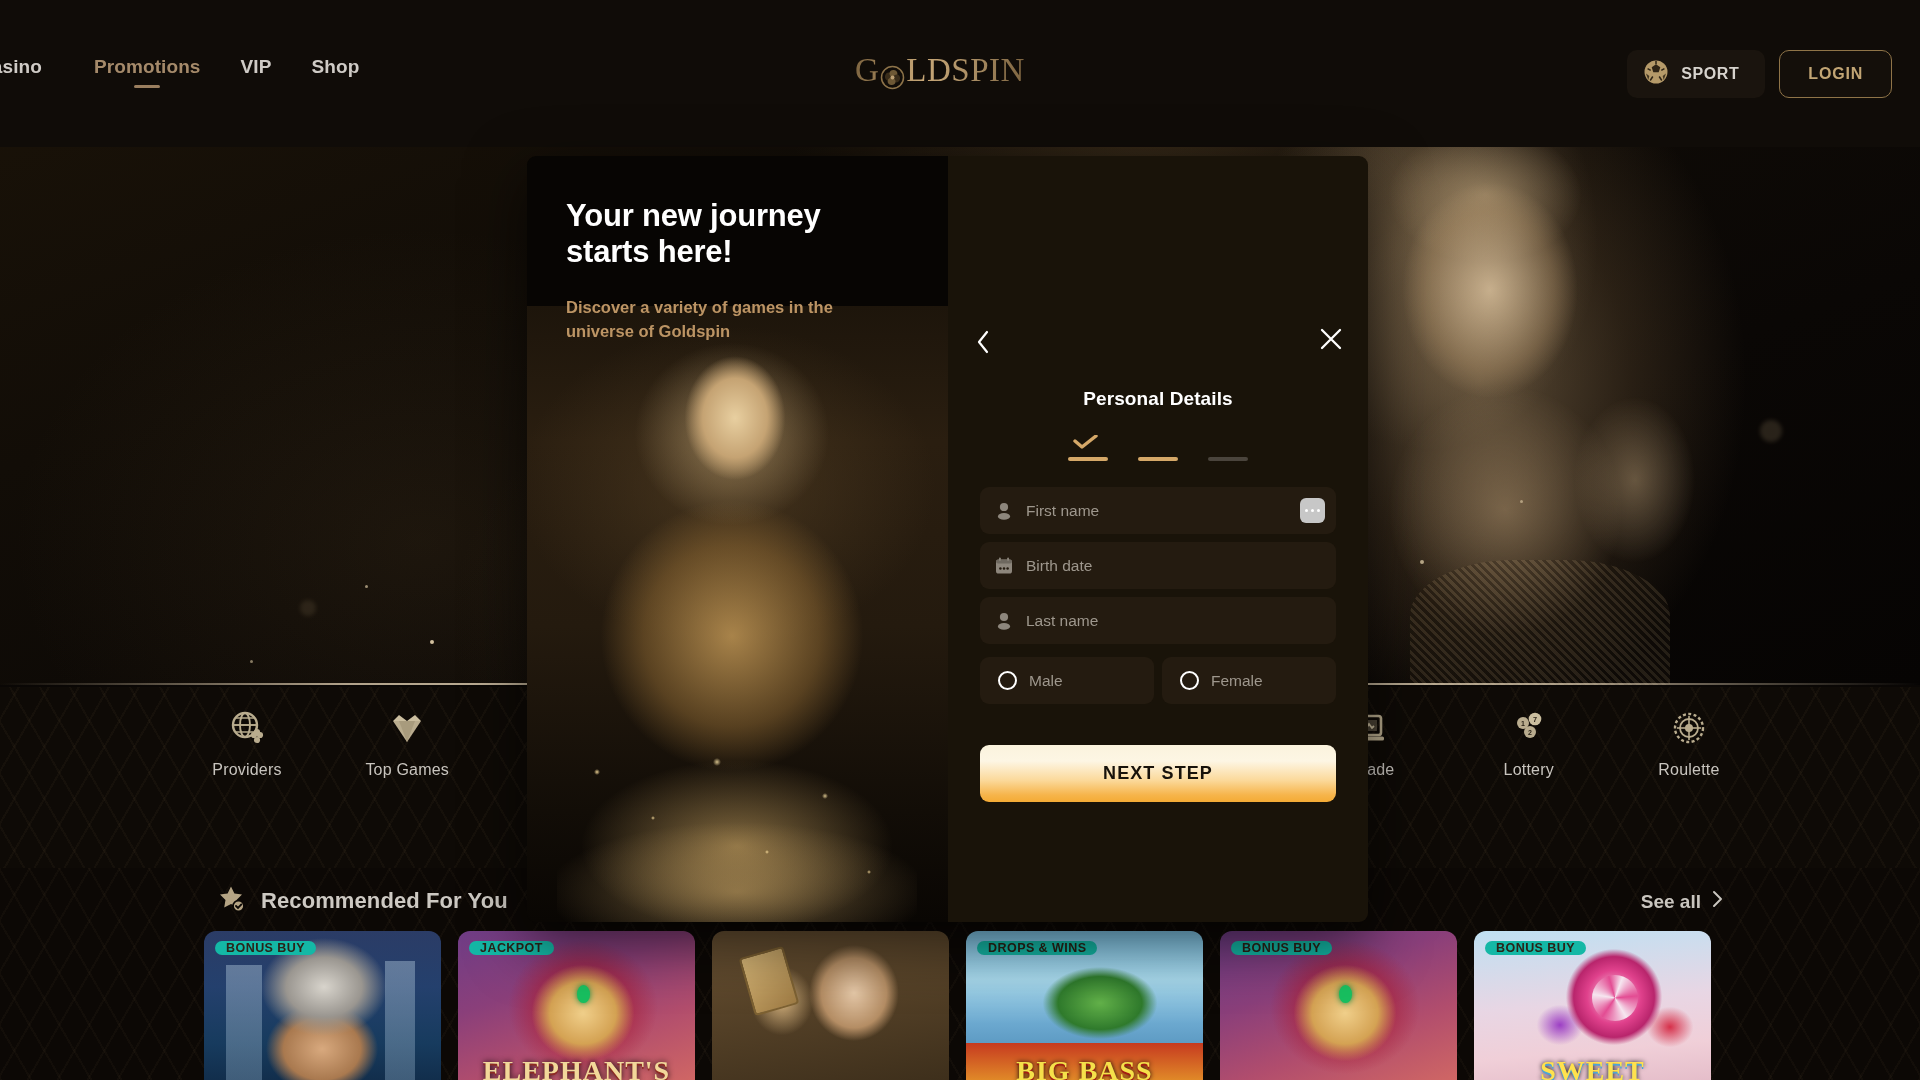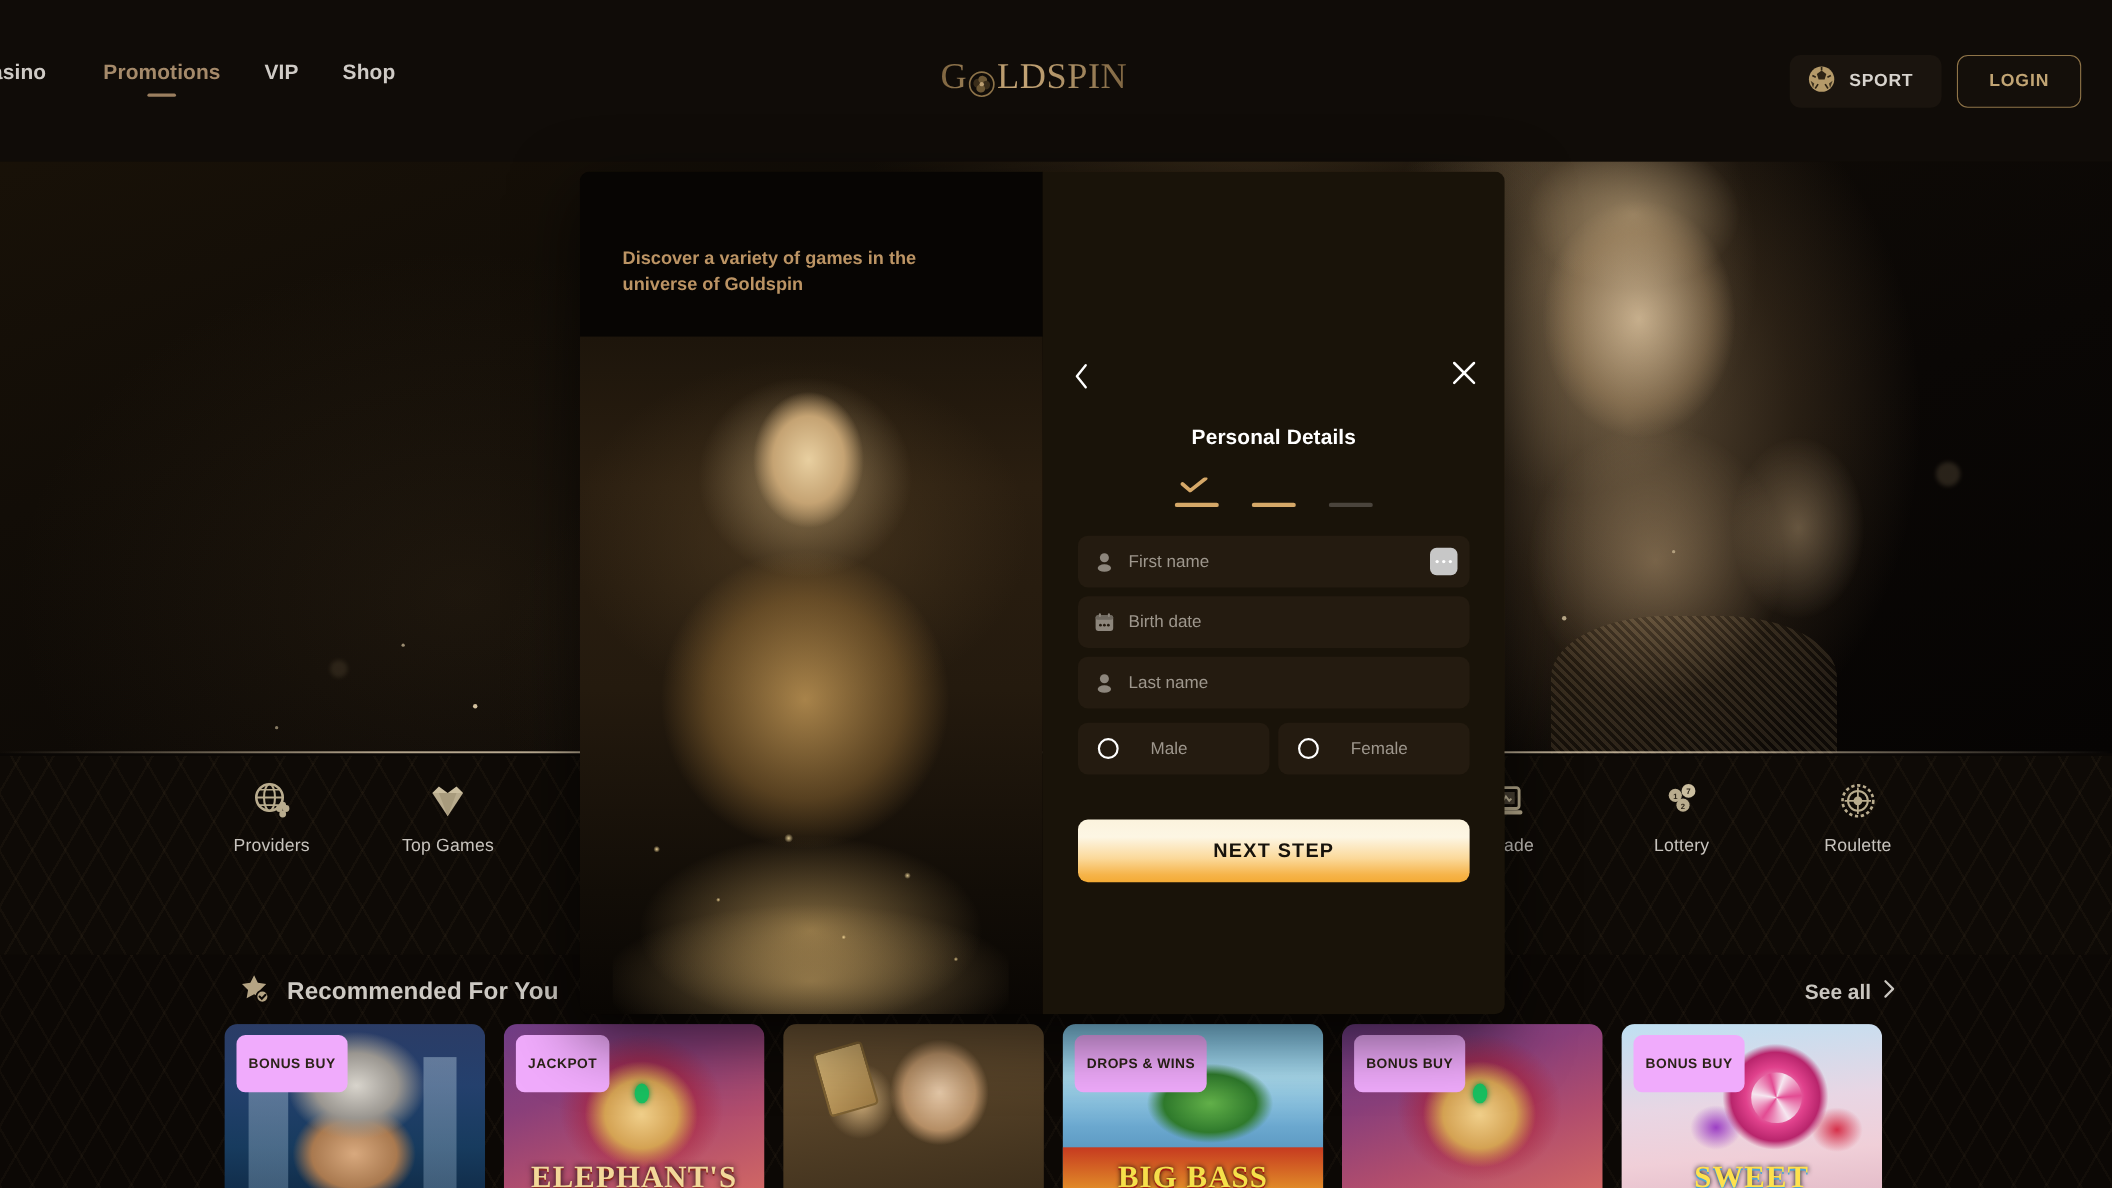--- a/index.html
+++ b/index.html
@@ -150,23 +150,23 @@
 
   .cards {
     position:absolute; top:63px; left:204px; display:flex; gap:17px;
   }
   .card {
     width:237px; height:160px; border-radius:12px; position:relative; overflow:hidden;
     cursor:pointer;
   }
   .badge {
     position:absolute; top:10px; left:11px; z-index:3;
-    background:#f0abfc; color:#2b2318;
+    background:#14b8a6; color:#2b2318;
     font-size:12.5px; font-weight:700; letter-spacing:.45px;
-    padding:19px 11px; border-radius:8px; white-space:nowrap;
+    padding:0 11px; border-radius:8px; white-space:nowrap;
   }
   .card-title {
     position:absolute; left:0; right:0; bottom:4px; text-align:center; z-index:3;
     font-size:28px; font-weight:900; letter-spacing:1px;
     font-family:"Liberation Serif", serif;
   }
 
   
   .art-zeus{
     position:absolute; inset:0;
@@ -304,21 +304,21 @@
   .autofill {
     position:absolute; right:11px; top:11px; width:25px; height:25px;
     background:#c7c7c7; border-radius:6px;
     display:flex; align-items:center; justify-content:center; gap:2.5px;
   }
   .autofill i { width:3.5px; height:3.5px; border-radius:50%; background:#fff; display:block; }
 
   .gender-row { display:flex; gap:8px; margin-top:13px; }
   .gender {
     flex:1; height:47px; background:#241b10; border-radius:9px;
-    display:flex; align-items:center; padding:0 18px; gap:29px; cursor:pointer;
+    display:flex; align-items:center; padding:0 18px; gap:12px; cursor:pointer;
   }
   .radio {
     width:19px; height:19px; border-radius:50%; border:2.5px solid #fff; flex:none;
   }
   .gender .lbl { font-size:15.5px; color:#9e978d; }
 
   .next-btn {
     margin-top:41px; height:57px; border-radius:9px; cursor:pointer;
     background:linear-gradient(180deg,#fbf3dd 0%,#fdf6e4 28%,#fbd99a 62%,#f6b44a 88%,#f4ab35 100%);
     display:flex; align-items:center; justify-content:center;
@@ -590,20 +590,21 @@
     </div>
   </div>
 </div>
 
 <div class="modal-overlay">
   <div class="modal">
 
     <div class="modal-left">
       <div class="promo-art"></div>
       <div class="promo-text">
+        <div class="promo-h1">Your new journey starts here!</div>
         <div class="promo-sub">Discover a variety of games in the universe of Goldspin</div>
       </div>
     </div>
 
     <div class="modal-right">
 
       <span class="back-chev">
         <svg width="18" height="28" viewBox="0 0 18 28">
             <path d="M13 4 L5 14 L13 24" stroke="#fff" stroke-width="2.2" fill="none" stroke-linecap="round" stroke-linejoin="round"></path>
           </svg>

